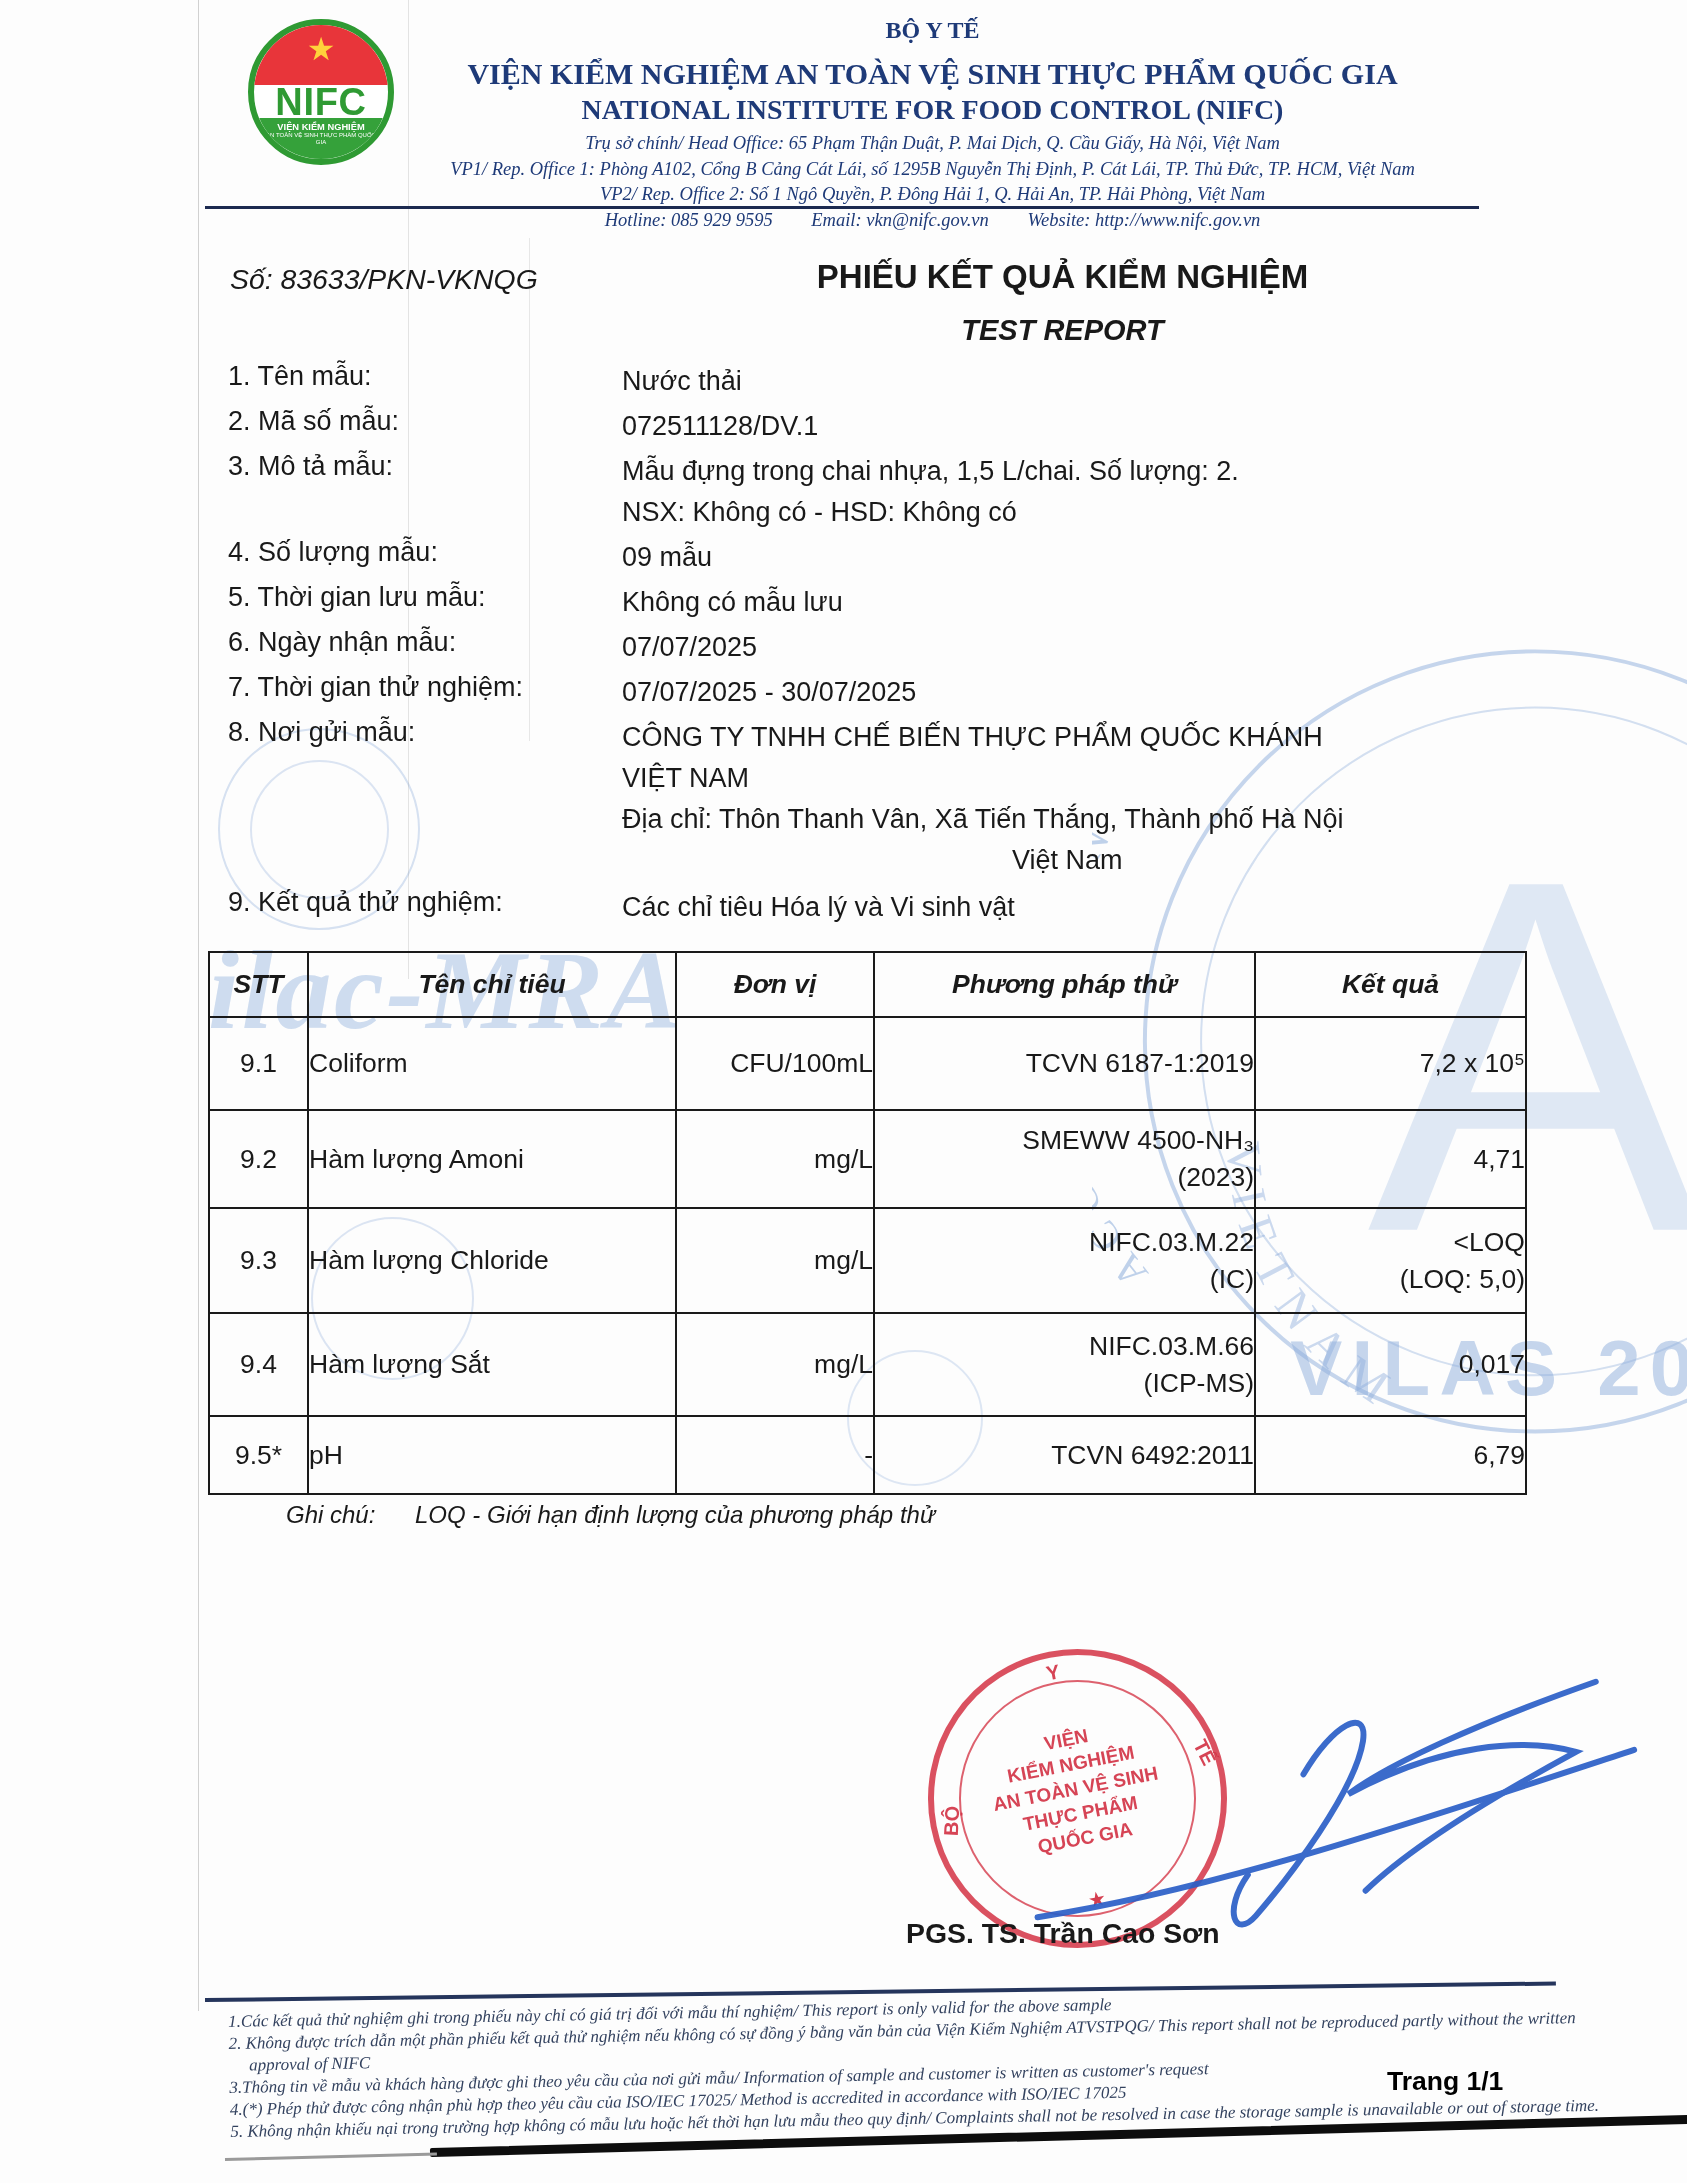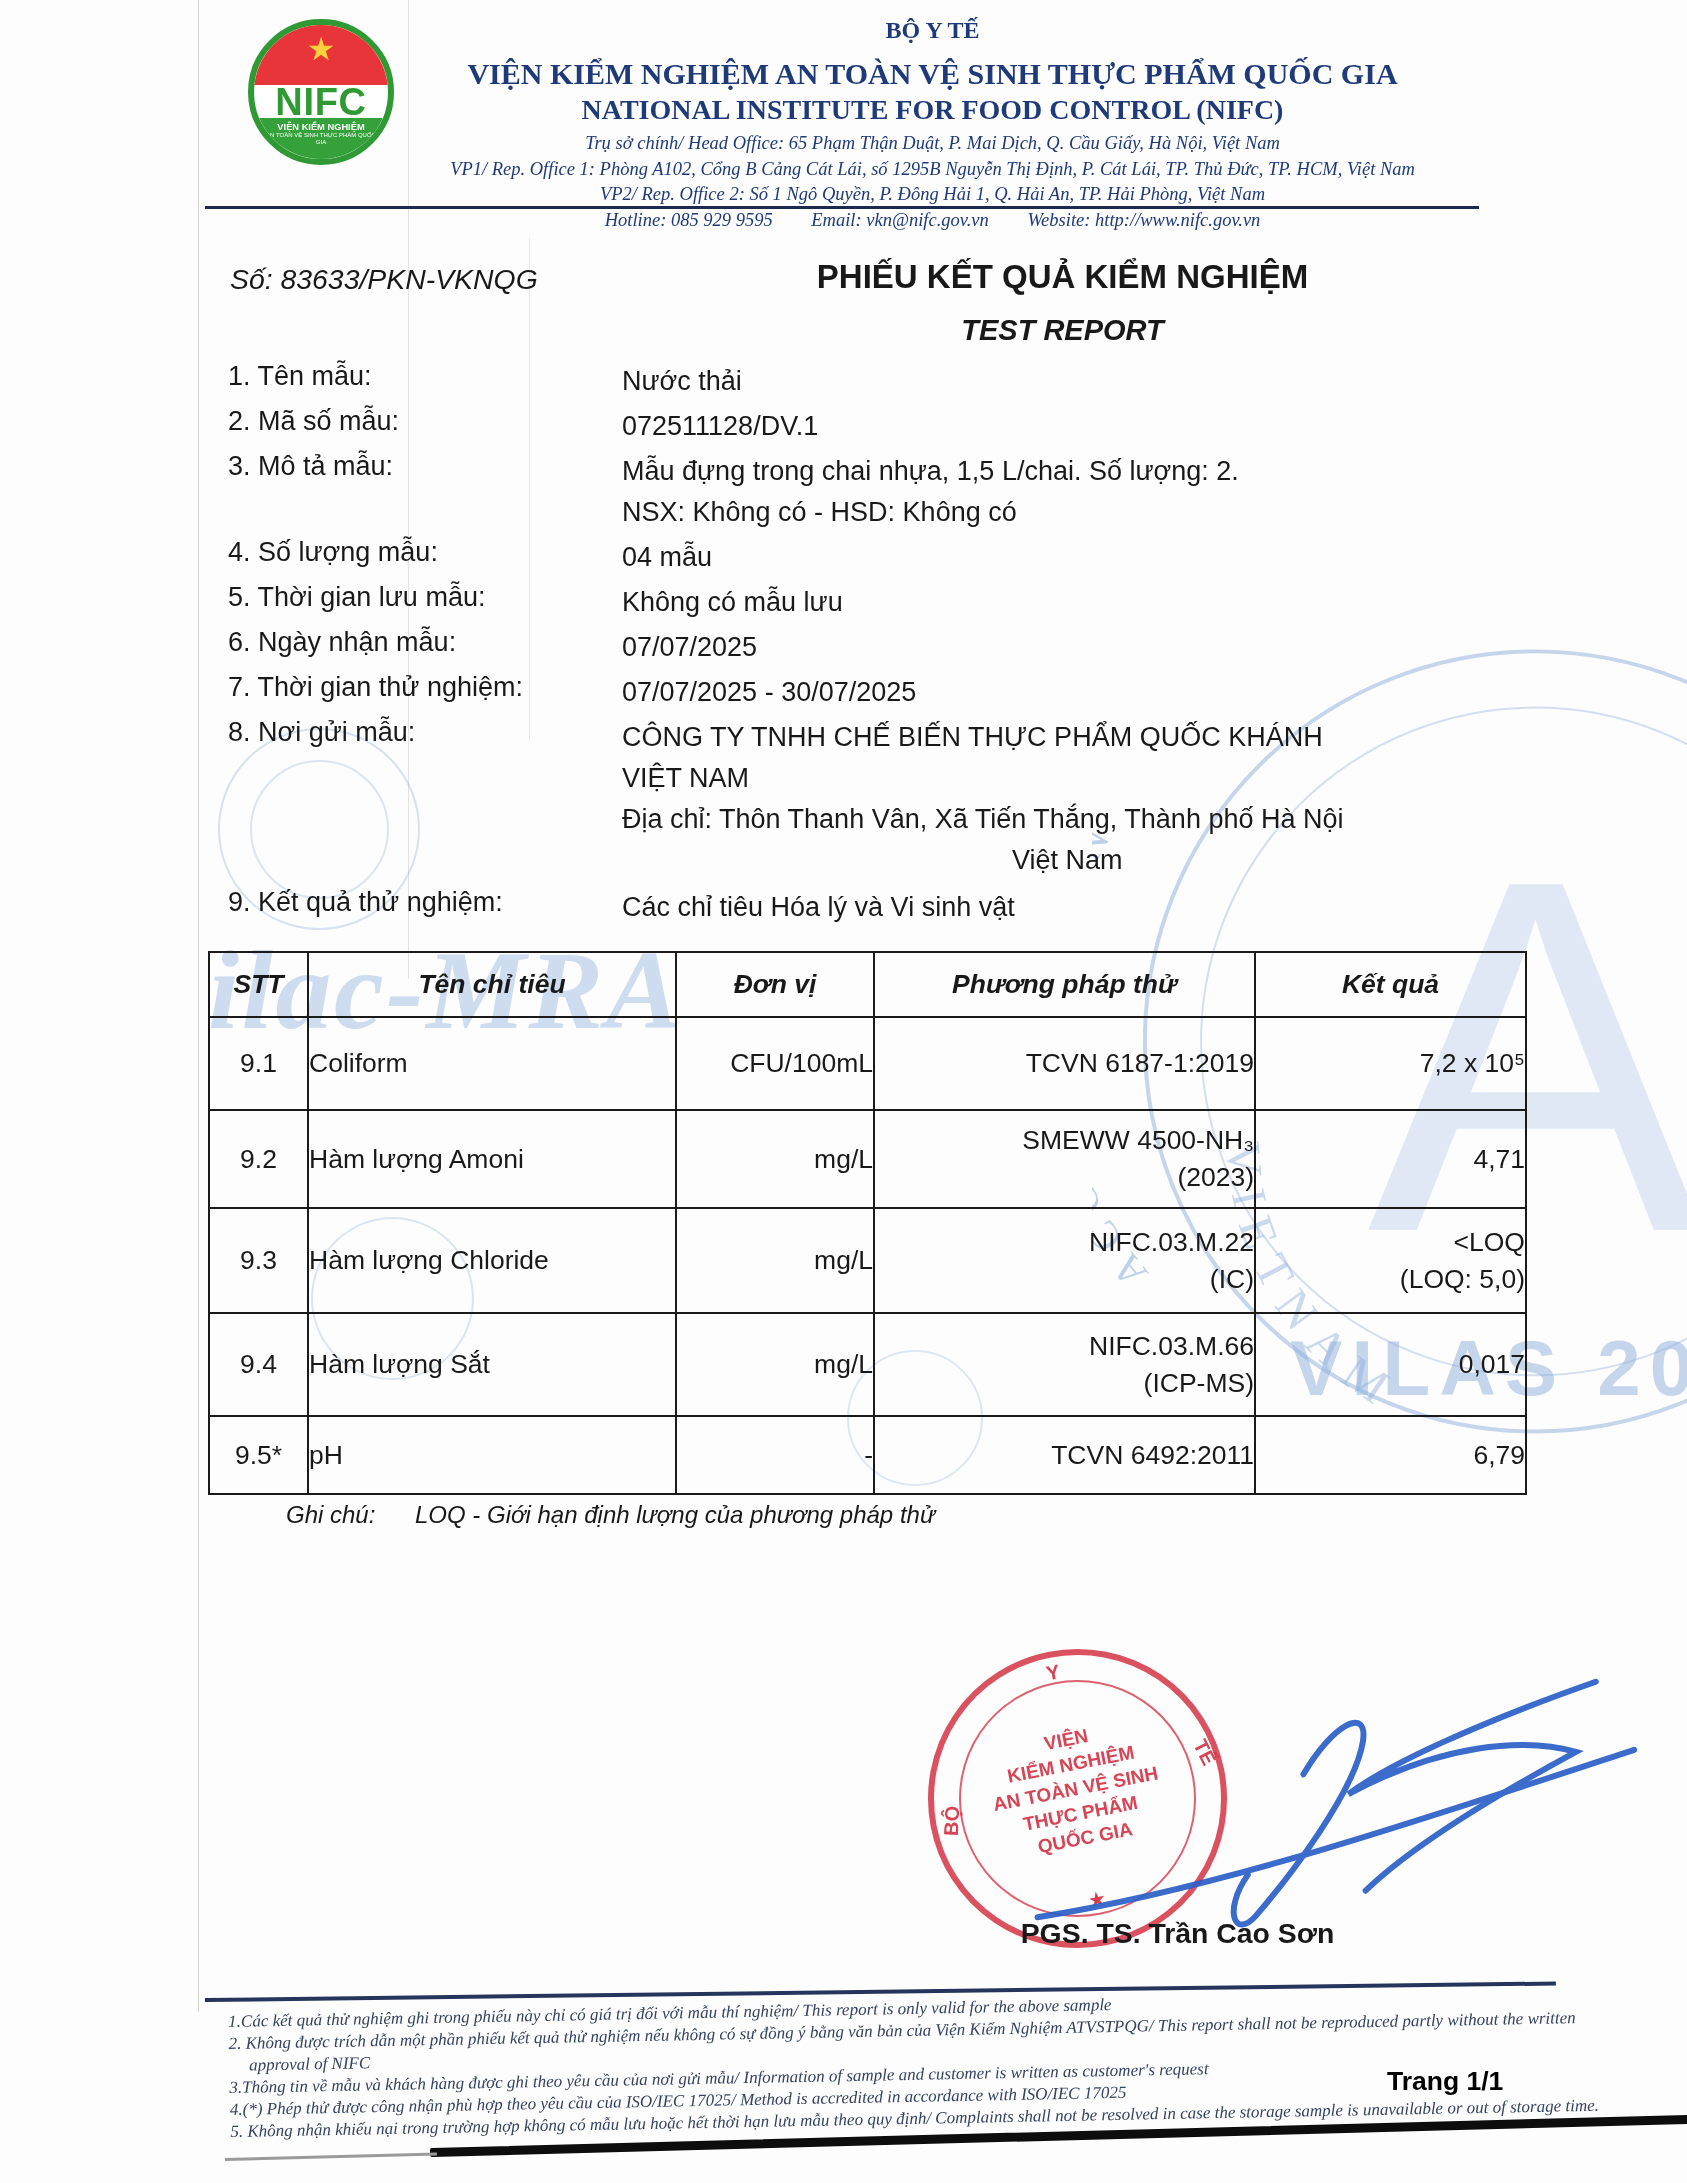--- a/index.html
+++ b/index.html
@@ -64,21 +64,21 @@
   .ml div:empty{display:none;}
 
   .note-label{position:absolute;left:286px;top:1501px;font-size:24px;font-style:italic;z-index:2;}
   .note-text{position:absolute;left:415px;top:1501px;font-size:24px;font-style:italic;z-index:2;}
 
   
   .sign-box{position:absolute;left:840px;top:1549px;width:609px;text-align:center;z-index:2;}
   .sign-date{font-size:27px;font-weight:bold;font-style:italic;}
   .sign-t1{font-size:28.4px;font-weight:bold;margin-top:14.6px;}
   .sign-t2{font-size:28.4px;font-weight:bold;margin-top:13.2px;}
-  .signer{position:absolute;left:906px;top:1917px;width:543px;text-align:center;
+  .signer{position:absolute;left:906px;top:1917px;width:543px;
           font-size:28.4px;font-weight:bold;z-index:5;}
 
   
   .stamp{position:absolute;left:928px;top:1649px;width:299px;height:299px;border-radius:50%;
          border:6.6px solid rgba(213,57,74,.88);transform:rotate(-11deg);z-index:3;box-sizing:border-box;}
   .stamp-inner{position:absolute;left:25px;top:25px;right:25px;bottom:25px;border:2px solid rgba(213,57,74,.8);
                border-radius:50%;}
   .stamp-text{position:absolute;left:0;top:71px;width:100%;text-align:center;color:rgba(211,52,70,.92);
               font-size:19px;font-weight:bold;line-height:25px;}
   .stamp-star{position:absolute;bottom:29px;left:0;width:100%;text-align:center;color:rgba(211,52,70,.95);font-size:20px;}
@@ -177,21 +177,21 @@
   <div class="info-row" style="top:451px">
     <div class="info-label">3. Mô tả mẫu:</div>
     <div class="info-value">
       <div>Mẫu đựng trong chai nhựa, 1,5 L/chai. Số lượng: 2.</div>
       <div>NSX: Không có - HSD: Không có</div>
     </div>
   </div>
   <div class="info-row" style="top:537px">
     <div class="info-label">4. Số lượng mẫu:</div>
     <div class="info-value">
-        <div>04 mẫu</div>
+        <div>09 mẫu</div>
       </div>
   </div>
   <div class="info-row" style="top:582px">
     <div class="info-label">5. Thời gian lưu mẫu:</div>
     <div class="info-value">
         <div>Không có mẫu lưu</div>
       </div>
   </div>
   <div class="info-row" style="top:627px">
     <div class="info-label">6. Ngày nhận mẫu:</div>

